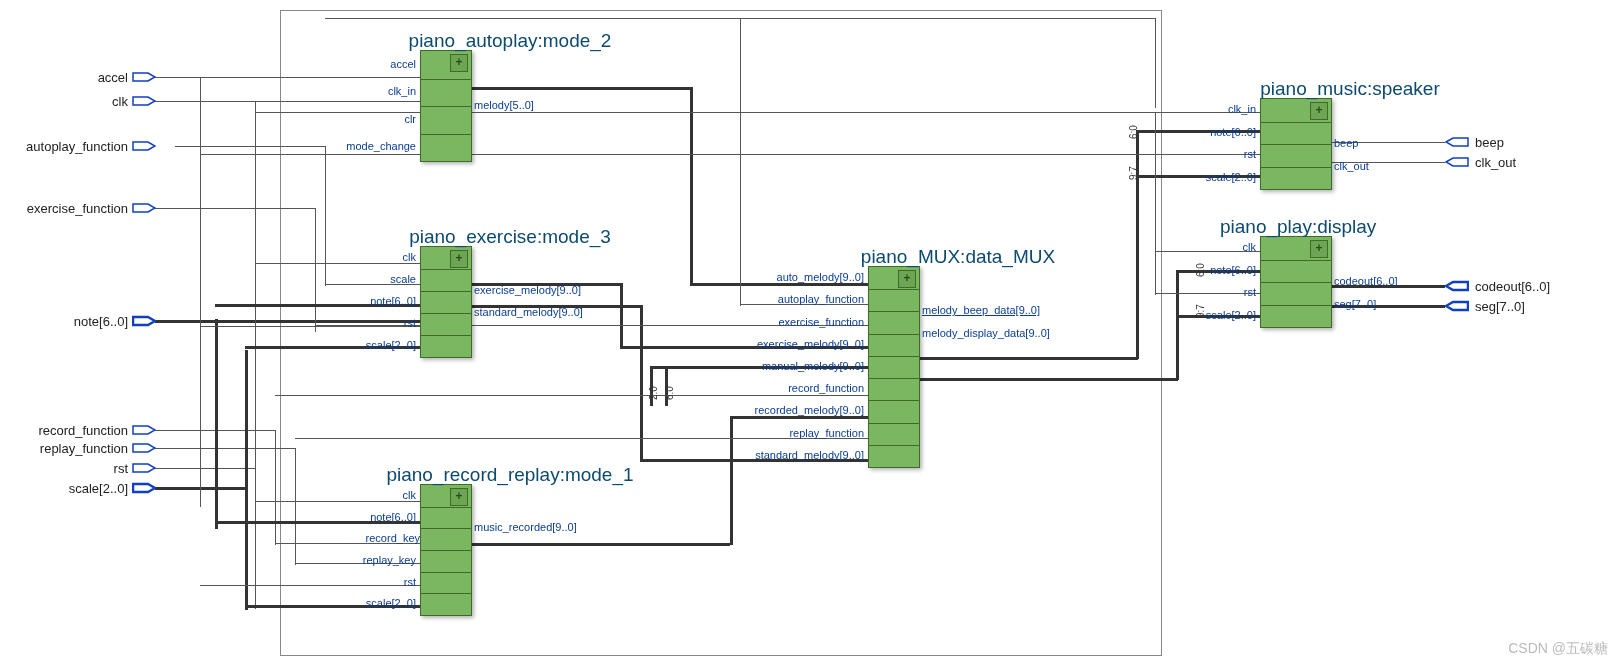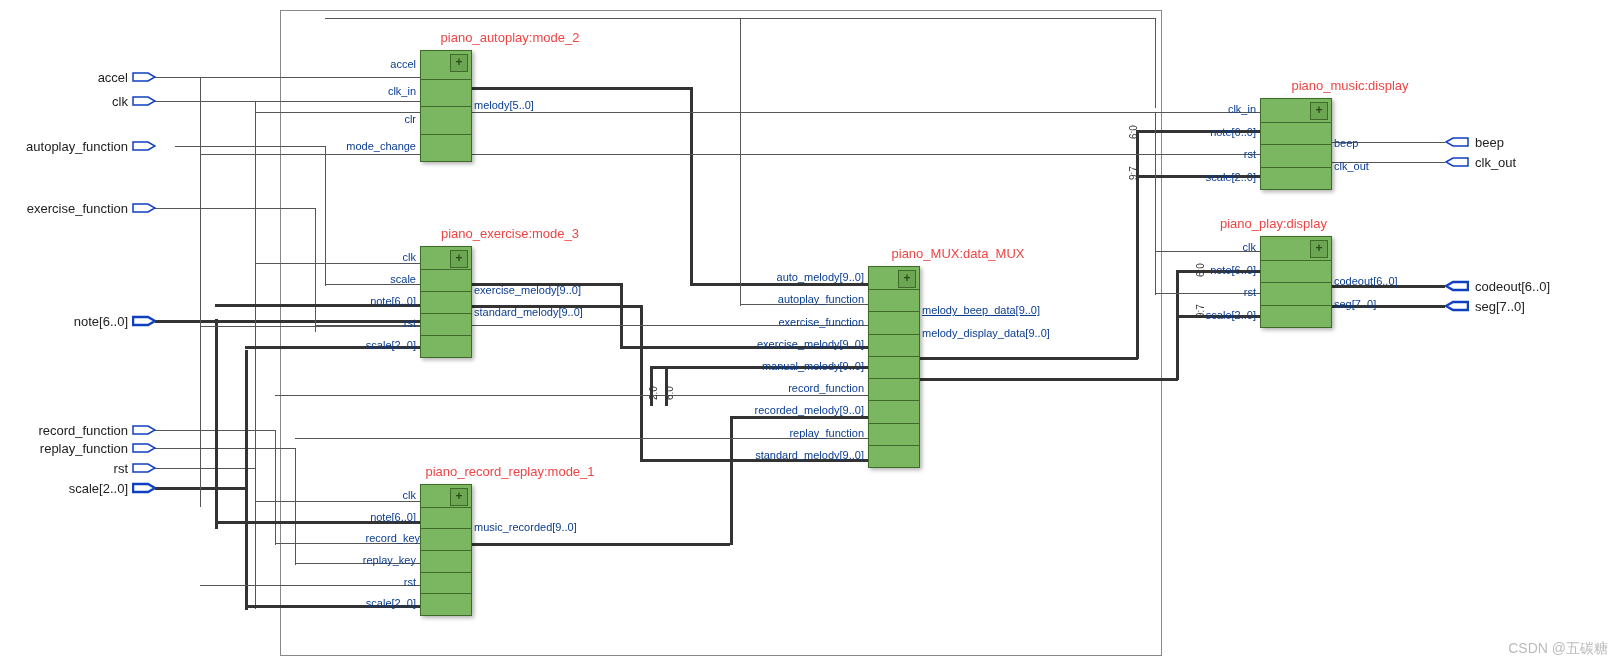--- a/index.html
+++ b/index.html
@@ -14,22 +14,22 @@
     overflow: hidden;
   }
   .block {
     position: absolute;
     background: #7BB661;
     border: 1px solid #3e6b2a;
     box-shadow: 2px 2px 4px rgba(0,0,0,0.3);
   }
   .block-title {
     position: absolute;
-    color: #ef4444;
-    font-size: 13px;
+    color: #0c4a6e;
+    font-size: 19px;
     white-space: nowrap;
   }
   .plus-box {
     position: absolute;
     top: 3px;
     width: 16px;
     height: 16px;
     background: #6da653;
     border: 1px solid #3e6b2a;
     text-align: center;
@@ -325,21 +325,21 @@
 <div class="port port-left" style="left: 864px; top: 426.667px; transform: translateX(-100%);">replay_function</div>
 <div class="port port-left" style="left: 864px; top: 448.889px; transform: translateX(-100%);">standard_melody[9..0]</div>
 <div class="port port-right" style="left: 922px; top: 304.444px; text-decoration: underline;">melody_beep_data[9..0]</div>
 <div class="port port-right" style="left: 922px; top: 326.667px;">melody_display_data[9..0]</div>
 <div class="block" style="left: 1260px; top: 98px; width: 70px; height: 90px;">
     <div class="plus-box" style="right: 3px;">+</div>
     <div class="row-line" style="top: 22.5px;"></div>
     <div class="row-line" style="top: 45px;"></div>
     <div class="row-line" style="top: 67.5px;"></div>
   </div>
-<div class="block-title" style="left: 1220px; top: 78px; width: 260px; text-align: center;">piano_music:display</div>
+<div class="block-title" style="left: 1220px; top: 78px; width: 260px; text-align: center;">piano_music:speaker</div>
 <div class="port port-left" style="left: 1256px; top: 103.25px; transform: translateX(-100%);">clk_in</div>
 <div class="port port-left" style="left: 1256px; top: 125.75px; transform: translateX(-100%);">note[6..0]</div>
 <div class="port port-left" style="left: 1256px; top: 148.25px; transform: translateX(-100%);">rst</div>
 <div class="port port-left" style="left: 1256px; top: 170.75px; transform: translateX(-100%);">scale[2..0]</div>
 <div class="port port-right" style="left: 1334px; top: 137px;">beep</div>
 <div class="port port-right" style="left: 1334px; top: 159.5px;">clk_out</div>
 <div class="block" style="left: 1260px; top: 236px; width: 70px; height: 90px;">
     <div class="plus-box" style="right: 3px;">+</div>
     <div class="row-line" style="top: 22.5px;"></div>
     <div class="row-line" style="top: 45px;"></div>

